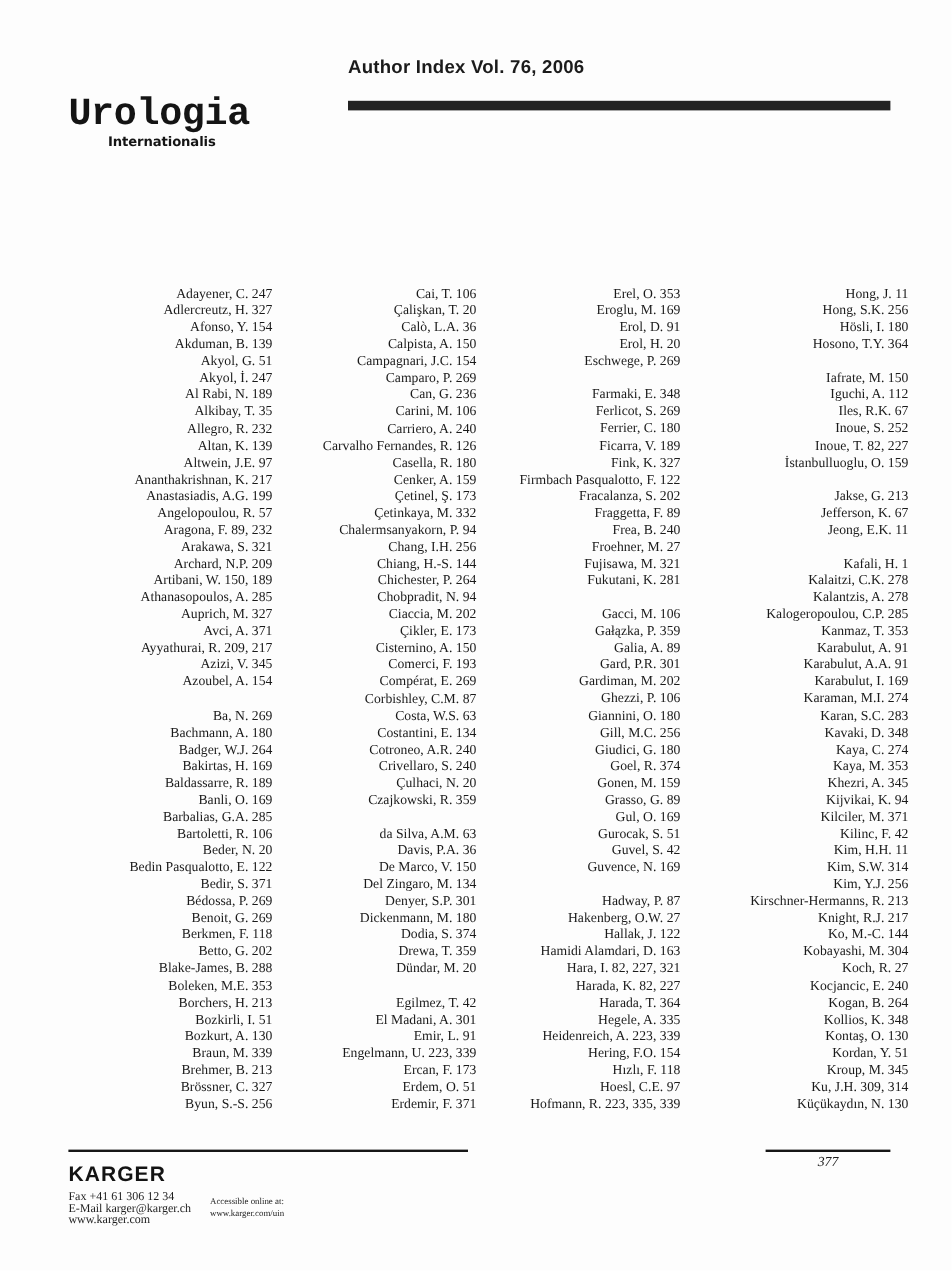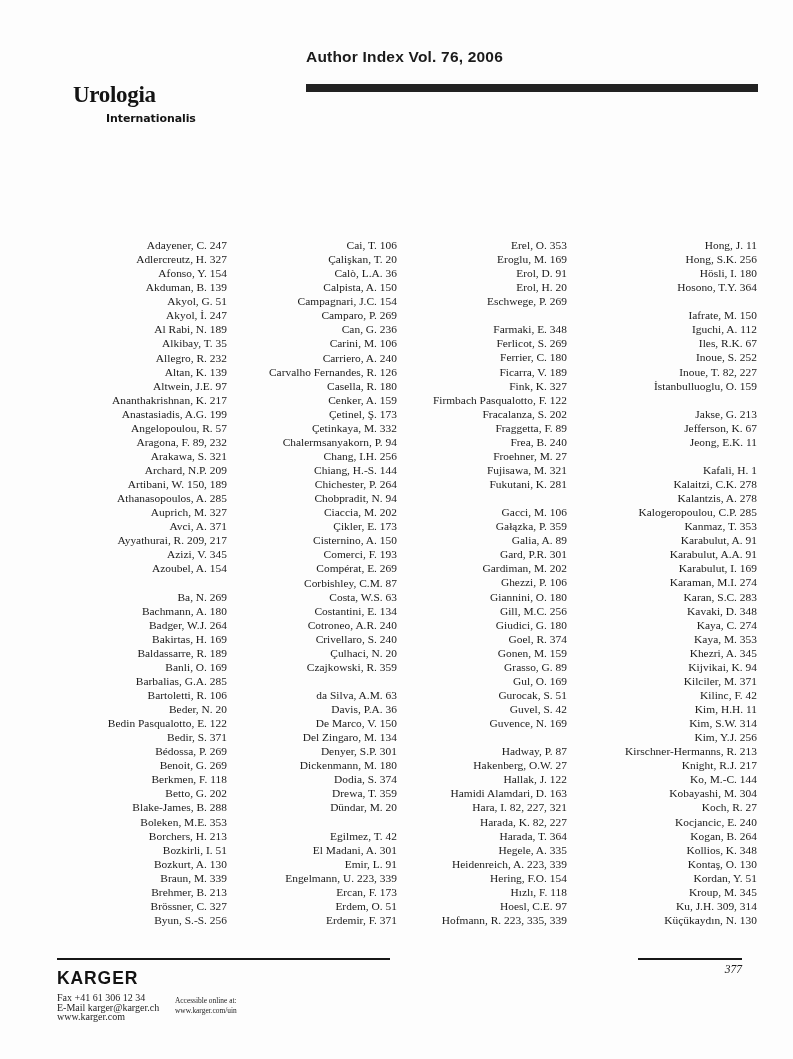--- a/index.html
+++ b/index.html
@@ -21,21 +21,21 @@
     position: absolute;
     left: 0; top: 0;
     width: 793px;
     height: 1059px;
     background: #fdfdfd;
   }
 
   
   .header {
     position: absolute;
-    left: 16px; top: 0;
+    left: 0; top: 0;
     width: 691px;
     height: 150px;
     padding-left: 48px;
   }
   .doc-title {
     position: absolute;
     left: 290px;
     top: 48px;
     font-family: "Liberation Sans", "DejaVu Sans", sans-serif;
     font-weight: bold;
@@ -52,23 +52,23 @@
     height: 8px;
     background: #222222;
   }
   .logo {
     position: absolute;
     left: 57px;
     top: 80px;
     width: 190px;
   }
   .logo-main {
-    font-family: Liberation Serif, serif;
+    font-family: Liberation Mono, monospace;
     font-weight: bold;
-    font-size: 23px;
+    font-size: 32px;
     line-height: 30px;
     color: #141414;
     letter-spacing: -0.3px;
   }
   .logo-sub {
     font-family: "DejaVu Sans", "Liberation Sans", sans-serif;
     font-weight: bold;
     font-size: 11px;
     line-height: 15px;
     color: #141414;
@@ -158,21 +158,21 @@
     font-family: Liberation Serif, serif;
     font-size: 7.4px;
     line-height: 9.6px;
     color: #1d1d1d;
   }
   .page-number {
     position: absolute;
     left: 638px;
     top: 5px;
     width: 104px;
-    text-align: right;
+    text-align: center;
     font-family: "Liberation Serif", "DejaVu Serif", serif;
     font-style: italic;
     font-size: 11.5px;
     color: #1a1a1a;
   }
 </style>
 </head>
 <body>
 
 <div class="page">

